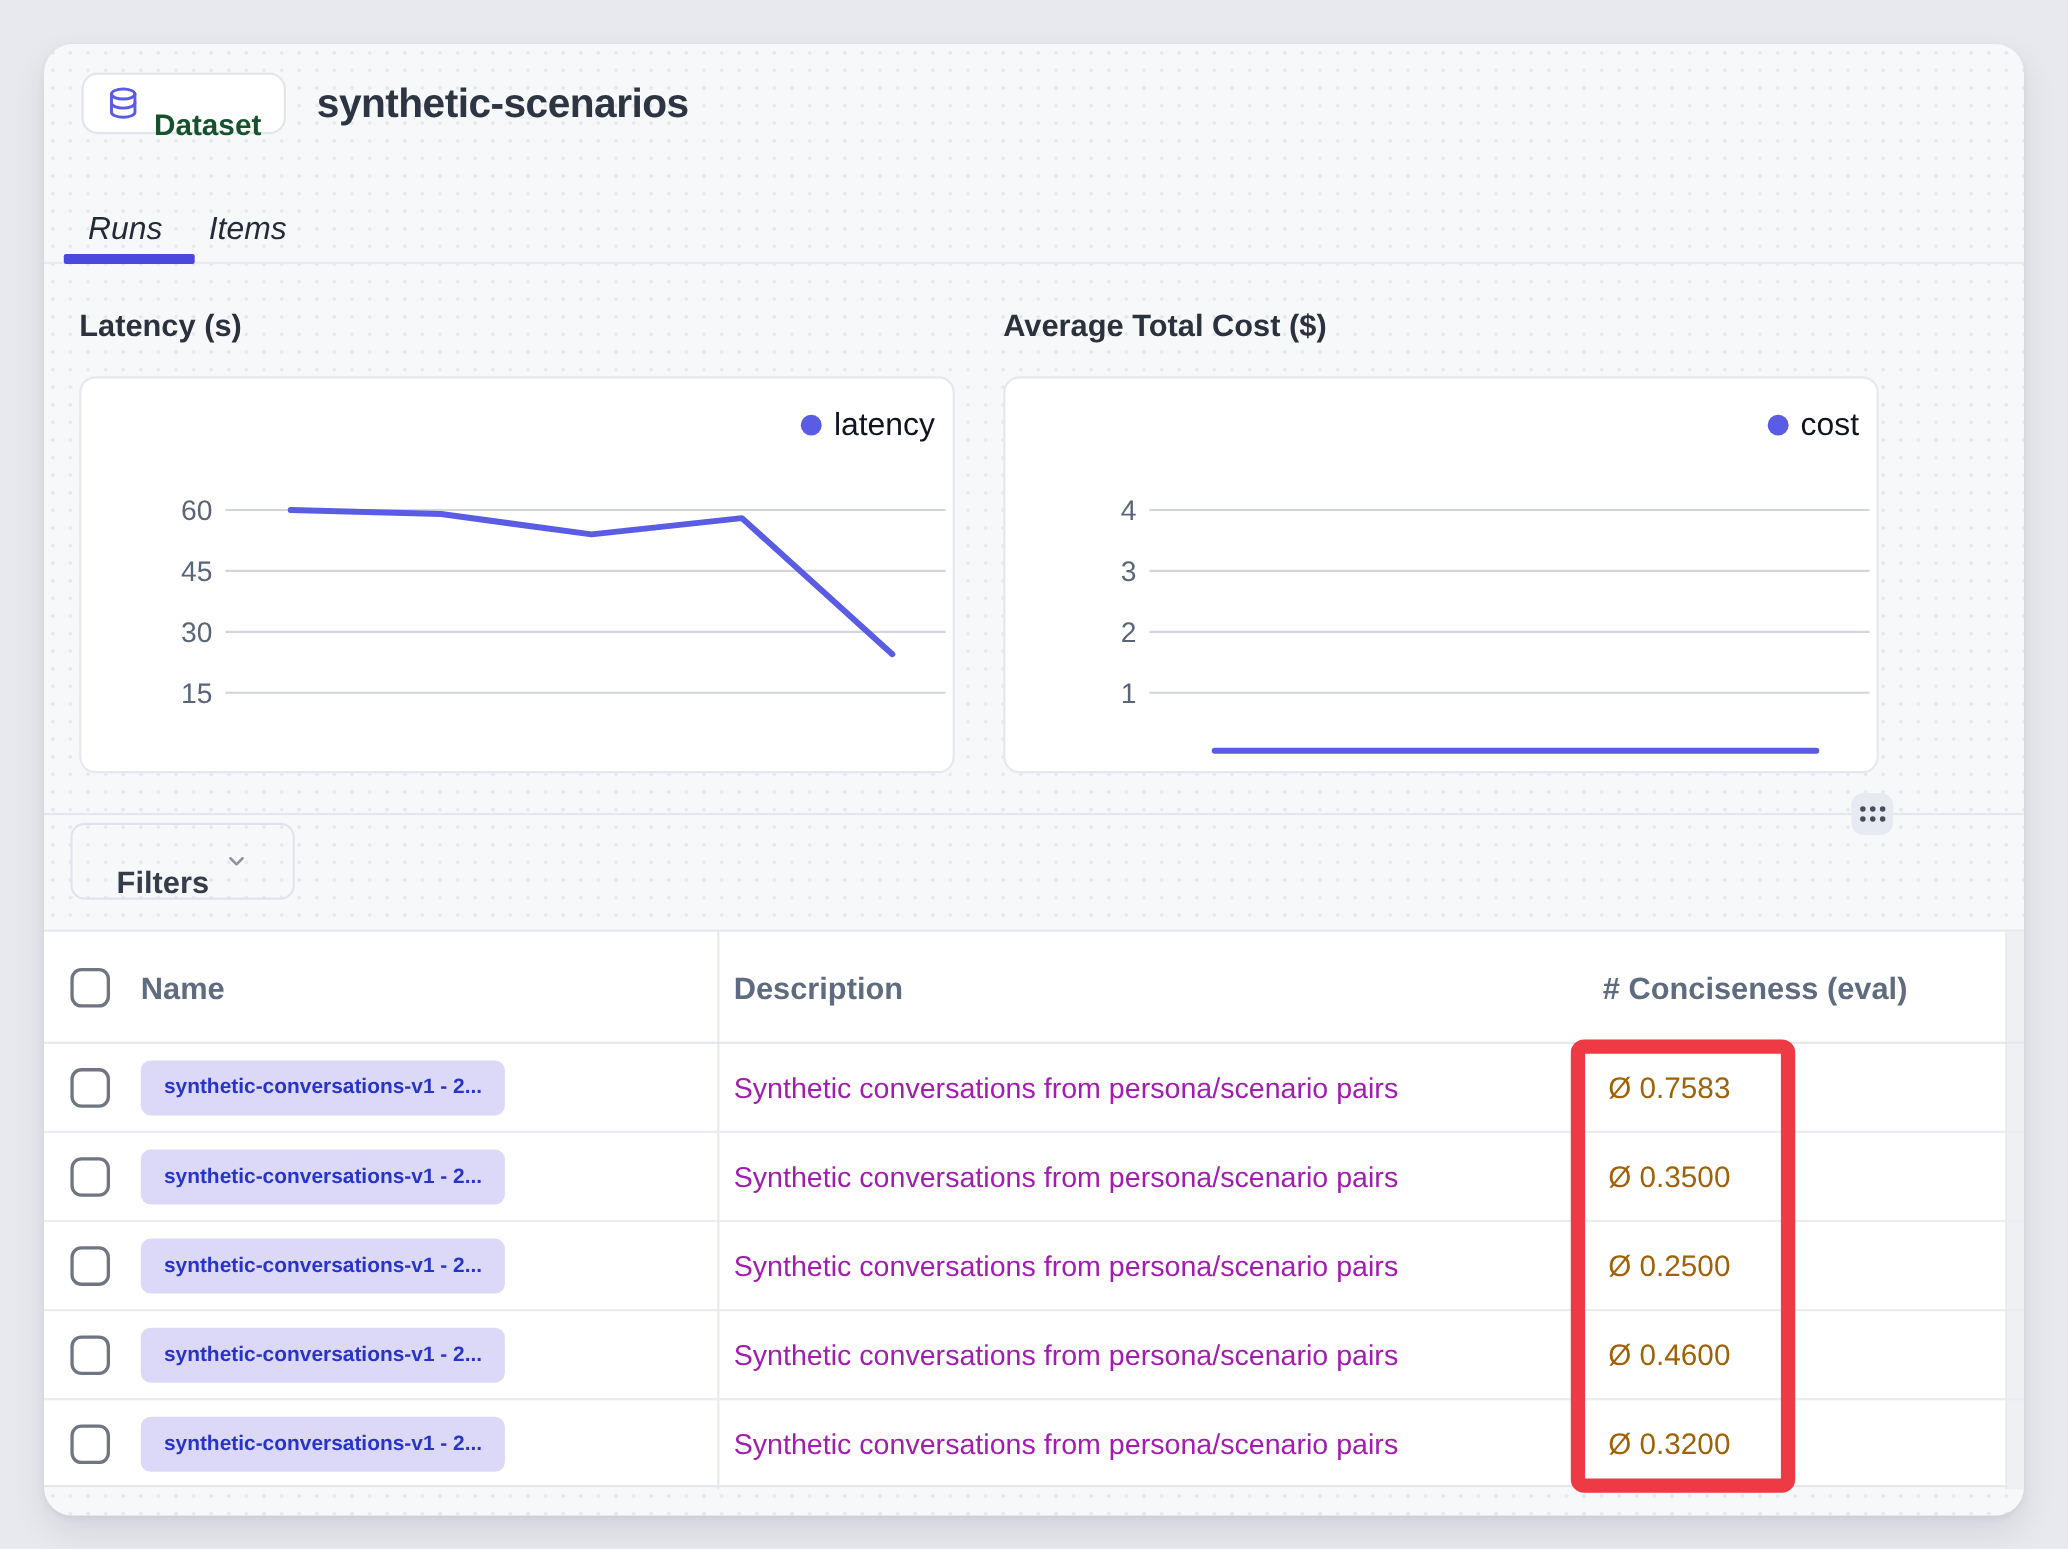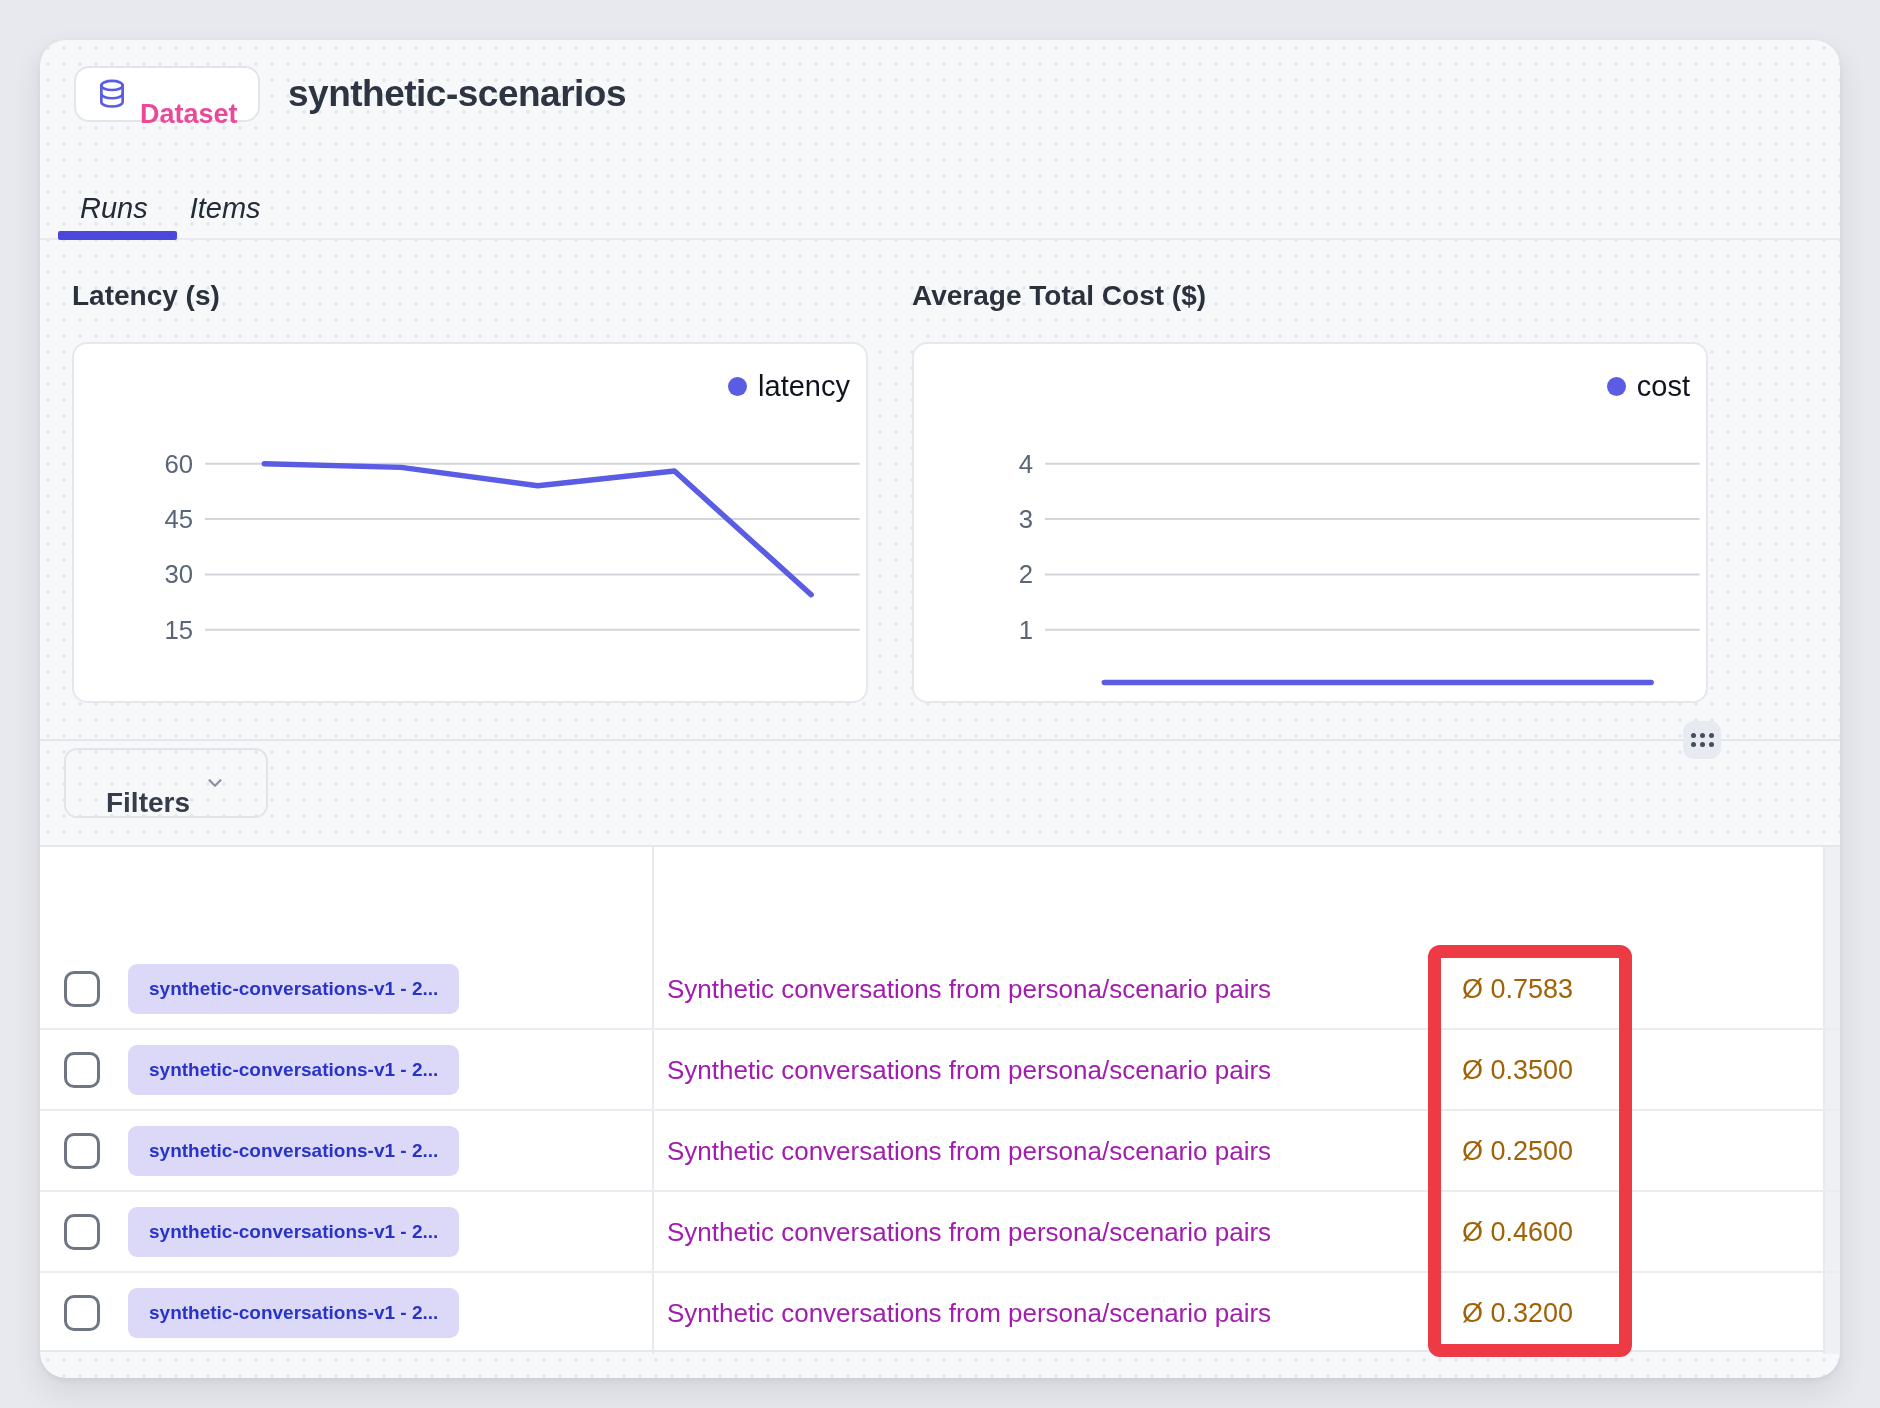--- a/index.html
+++ b/index.html
@@ -19,21 +19,21 @@
     box-shadow:0 14px 30px rgba(30,38,60,0.10), 0 2px 6px rgba(30,38,60,0.06);
     overflow:hidden;
   }
   
   .entity-badge {
     position:absolute; left:34px; top:26px; height:56px;
     display:flex; align-items:center; gap:12px; padding:0 20px;
     background:#ffffff; border:2px solid #e3e5ec; border-radius:15px;
   }
   .entity-badge .db-icon { width:32px; height:32px; display:block; }
-  .entity-badge .badge-label { font-size:27px; font-weight:700; color:#ec4899;margin-top:40px; }
+  .entity-badge .badge-label { font-size:27px; font-weight:700; color:#14532d;margin-top:40px; }
   .page-title {
     position:absolute; left:248px; top:33px;
     font-size:37px; font-weight:700; color:#2e3542; letter-spacing:-0.5px;
   }
   .tabs { position:absolute; left:40px; top:152px; display:flex; gap:42px;font-style:italic; }
   .tab { font-size:29px; font-weight:500; color:#242b38; cursor:pointer; }
   .tabs-rule { position:absolute; left:0; top:198px; width:1800px; height:2px; background:#e9ebf0; }
   .tab-indicator {
     position:absolute; left:18px; top:191px; width:119px; height:9px;
     background:#4c48dd; border-radius:2px;
@@ -190,20 +190,26 @@
     <svg class="chev" viewBox="0 0 24 24" fill="none" stroke="#8b93a3" stroke-width="2.6" stroke-linecap="round" stroke-linejoin="round">
       <path d="M6 9l6 6 6-6"></path>
     </svg>
   </div>
 
   <div class="runs-table">
     <div class="right-strip"></div>
     <div class="col-divider name-desc"></div>
     <div class="col-divider far-right"></div>
 
+    <div class="thead">
+      <div class="checkbox"></div>
+      <div class="th name">Name</div>
+      <div class="th desc">Description</div>
+      <div class="th conc"># Conciseness (eval)</div>
+    </div>
 
     <div class="trow" style="top:102px;">
       <div class="checkbox"></div>
       <div class="name-pill">
           <span>synthetic-conversations-v1 - 2...</span>
         </div>
       <div class="cell-desc">Synthetic conversations from persona/scenario pairs</div>
       <div class="cell-conc">Ø 0.7583</div>
     </div>
     <div class="trow" style="top:183px;">

